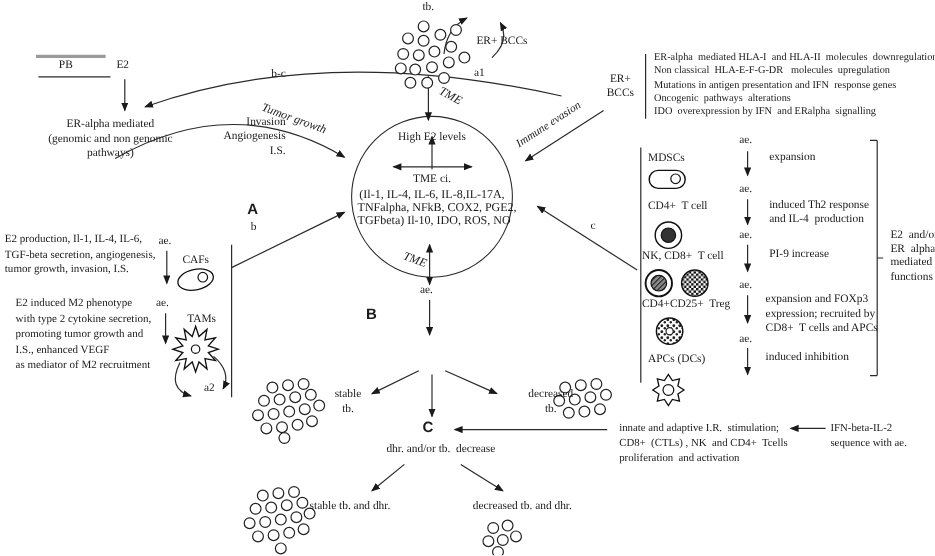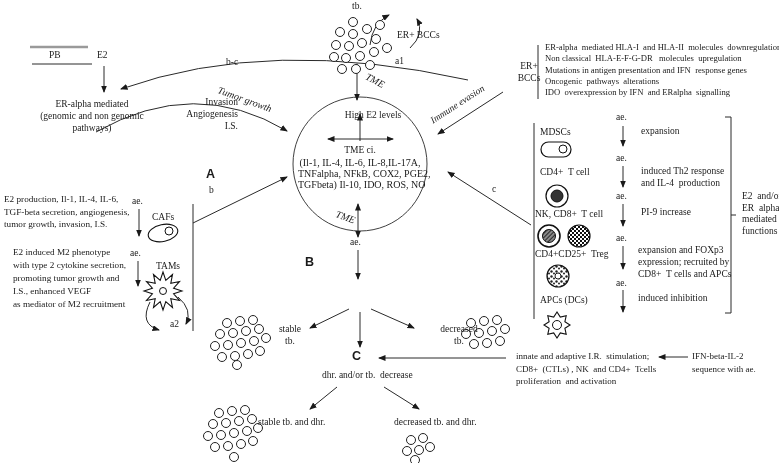--- a/index.html
+++ b/index.html
@@ -209,21 +209,21 @@
   <div class="t ital rot" style="left:218px;top:84px;transform:rotate(20deg);">Tumor growth</div>
   <div class="t ctr" style="left:180px;top:97px;width:58px;text-align:right;">Invasion
 Angiogenesis
 I.S.</div>
 
   <div class="t" style="left:352px;top:1px;">tb.</div>
   <div class="t" style="left:395px;top:8px;margin-top:48px;">a1</div>
   <div class="t" style="left:397px;top:30px;">ER+ BCCs</div>
   <div class="t ital rot" style="left:366px;top:70px;transform:rotate(28deg);">TME</div>
 
-  <div class="t ctr" style="left:325px;top:110px;width:96px;">High E2 levels</div>
+  <div class="t ctr" style="left:312px;top:110px;width:96px;">High E2 levels</div>
   <div class="t ctr" style="left:338px;top:145px;width:44px;">TME ci.</div>
   <div class="t ctr" style="left:298px;top:157px;width:124px;font-size:10px;line-height:11px;">(Il-1, IL-4, IL-6, IL-8,IL-17A,
 TNFalpha, NFkB, COX2, PGE2,
 TGFbeta) Il-10, IDO, ROS, NO</div>
   <div class="t ital rot" style="left:336px;top:208px;transform:rotate(20deg);">TME</div>
   <div class="t" style="left:350px;top:237px;">ae.</div>
 
   <div class="t sec" style="left:206px;top:167px;">A</div>
   <div class="t" style="left:209px;top:185px;">b</div>
   <div class="t" style="left:4px;top:193px;font-size:9.2px;line-height:12.5px;">E2 production, Il-1, IL-4, IL-6,
@@ -233,21 +233,21 @@
   <div class="t" style="left:152px;top:212px;">CAFs</div>
   <div class="t" style="left:13px;top:246px;font-size:9.2px;line-height:13px;">E2 induced M2 phenotype
 with type 2 cytokine secretion,
 promoting tumor growth and
 I.S., enhanced VEGF
 as mediator of M2 recruitment</div>
   <div class="t" style="left:130px;top:248px;">ae.</div>
   <div class="t" style="left:156px;top:261px;">TAMs</div>
   <div class="t" style="left:170px;top:319px;">a2</div>
 
-  <div class="t ctr" style="left:510px;top:61px;width:38px;">ER+
+  <div class="t ctr" style="left:498px;top:61px;width:38px;">ER+
 BCCs</div>
   <div class="t ital rot" style="left:432px;top:116px;transform:rotate(-33deg);font-size:9.5px;">Immune evasion</div>
   <div class="t" style="left:492px;top:184px;">c</div>
   <div class="t sm" style="left:545px;top:42px;">ER-alpha  mediated HLA-I  and HLA-II  molecules  downregulation
 Non classical  HLA-E-F-G-DR   molecules  upregulation
 Mutations in antigen presentation and IFN  response genes
 Oncogenic  pathways  alterations
 IDO  overexpression by IFN  and ERalpha  signalling</div>
 
   <div class="t" style="left:540px;top:127px;">MDSCs</div>

